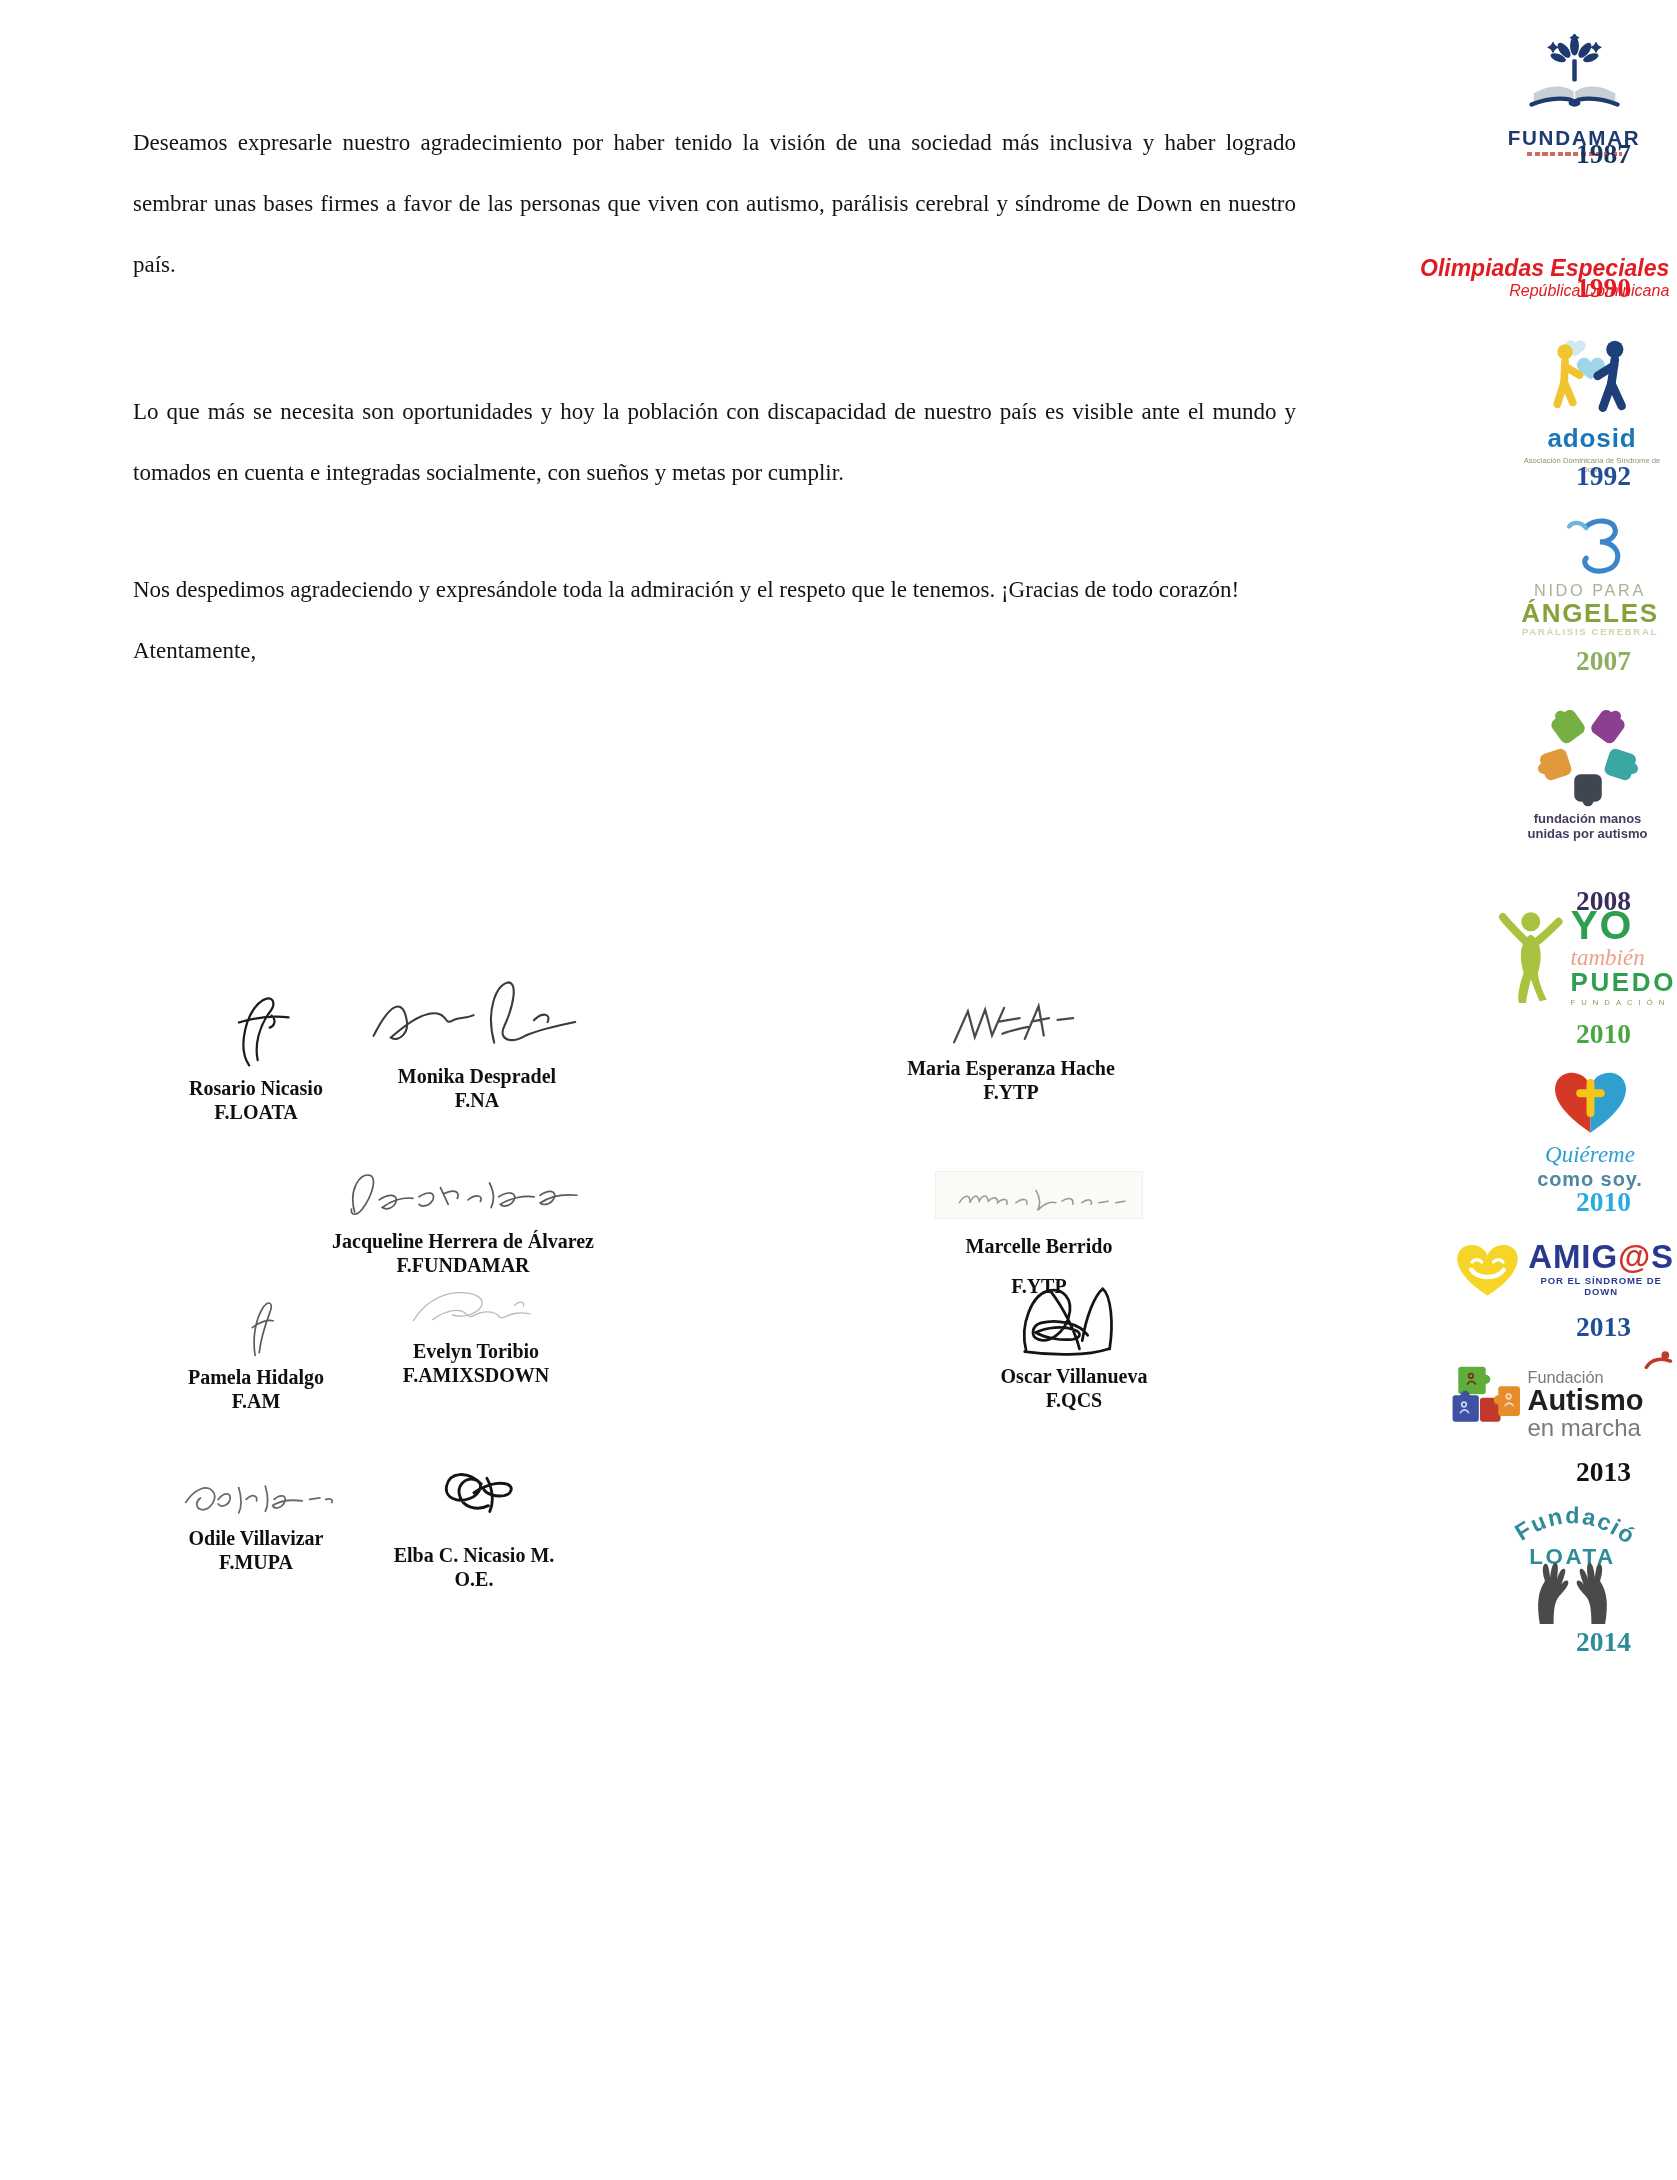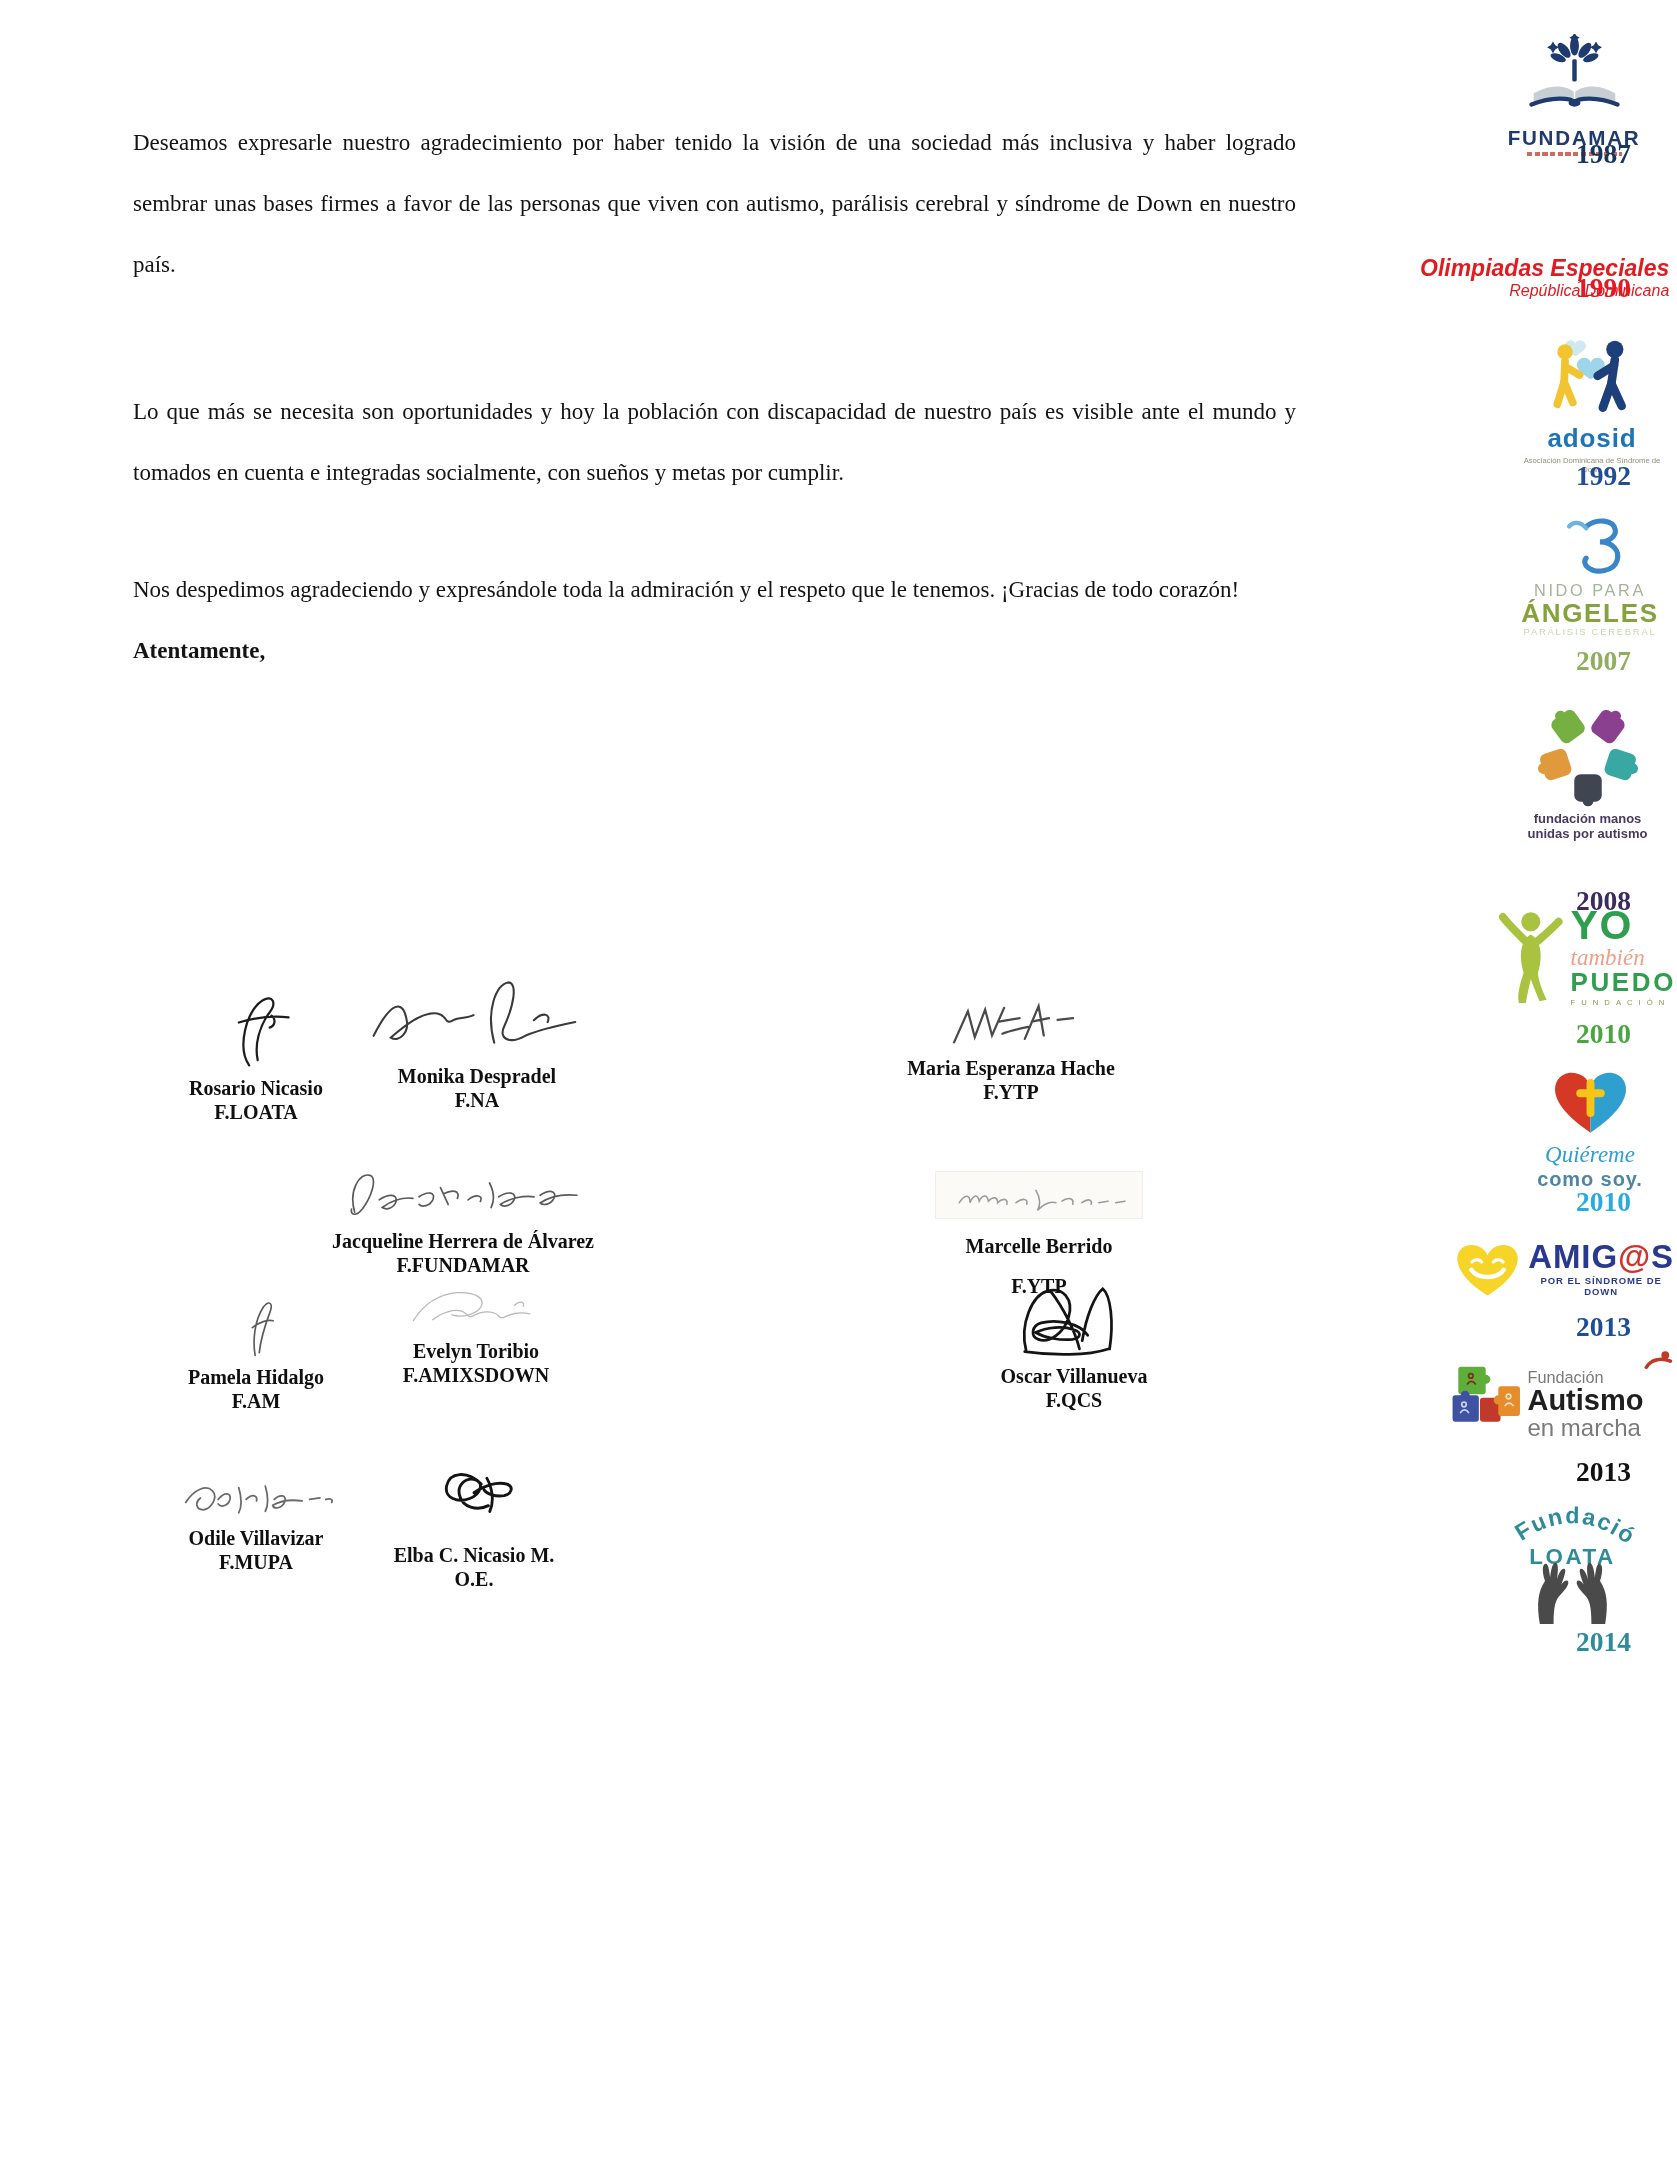--- a/index.html
+++ b/index.html
@@ -4,21 +4,21 @@
 <style>
   html,body{margin:0;padding:0;background:#888;}
   #page{position:relative;width:1678px;height:2180px;background:#ffffff;overflow:hidden;
         font-family:"Liberation Serif","DejaVu Serif",serif;}
   
   #main{position:absolute;left:133px;top:112px;width:1163px;color:#141414;
         font-size:23px;line-height:61px;text-align:justify;}
   #main p{margin:0;}
   #main p.p1{margin-bottom:86px;}
   #main p.p2{margin-bottom:56px;}
-  #closing{margin-top:136px;font-weight:bold;text-align:left;}
+  #closing{margin-top:136px;font-weight:normal;text-align:left;}
   
   .sig{position:absolute;display:flex;flex-direction:column;align-items:center;text-align:center;}
   .sig svg{display:block;}
   .sig-name,.sig-org{font:bold 20px/24px "Liberation Serif","DejaVu Serif",serif;color:#101010;white-space:nowrap;}
   .sig-box{background:#fbfaf7;box-shadow:0 0 0 0.9px #f0eeea;}
   
   .logo{position:absolute;text-align:center;font-family:"Liberation Sans","DejaVu Sans",sans-serif;}
   .year{position:absolute;right:47px;font:bold 27.5px "Liberation Serif","DejaVu Serif",serif;}
   .yc-fundamar{color:#17365d}.yc-olimpiadas{color:#e01b22}.yc-adosid{color:#1f4e96}
   .yc-nido{color:#8faf5e}.yc-manos{color:#3b2b5e}.yc-ytp{color:#4ba641}
@@ -31,21 +31,21 @@
   .oe-wrap{display:flex;align-items:center;gap:6.9px;}
   .oe-text{text-align:right;color:#e01b22;font-style:italic;}
   .oe-l1{font-weight:bold;font-size:23px;white-space:nowrap;}
   .oe-l2{font-size:16px;white-space:nowrap;}
   
   .adosid-word{font:bold 26px "Liberation Sans",sans-serif;color:#1b75bb;letter-spacing:0.9px;}
   .adosid-cap{font-size:7.7px;color:#9b8b76;line-height:9.5px;width:138px;margin:1.7px auto 0;}
   
   .nido-l1{font-size:16.3px;color:#a3b49a;letter-spacing:2.6px;}
   .nido-l2{font-weight:bold;font-size:26px;color:#86a23c;letter-spacing:1.7px;line-height:26px;}
-  .nido-l3{font-size:9.5px;color:#c9d8a8;letter-spacing:1.7px;}
+  .nido-l3{font-size:9.5px;color:#c9d8a8;letter-spacing:1.7px;font-weight:bold;}
   
   .manos-text{font:bold 13px/14.6px "Liberation Sans",sans-serif;color:#473a5e;}
   
   .ytp-wrap{display:flex;align-items:center;}
   .ytp-col{text-align:left;line-height:1;}
   .ytp-yo{font-weight:bold;font-size:41px;color:#2f9e4f;letter-spacing:1.7px;}
   .ytp-tambien{font-style:italic;font-size:23px;color:#ef9f86;font-family:"Liberation Serif",serif;}
   .ytp-puedo{font-weight:bold;font-size:26px;color:#2f9e4f;letter-spacing:2.6px;}
   .ytp-fund{font-size:7.7px;color:#8a9a4a;letter-spacing:6px;margin-top:3.4px;}
   

